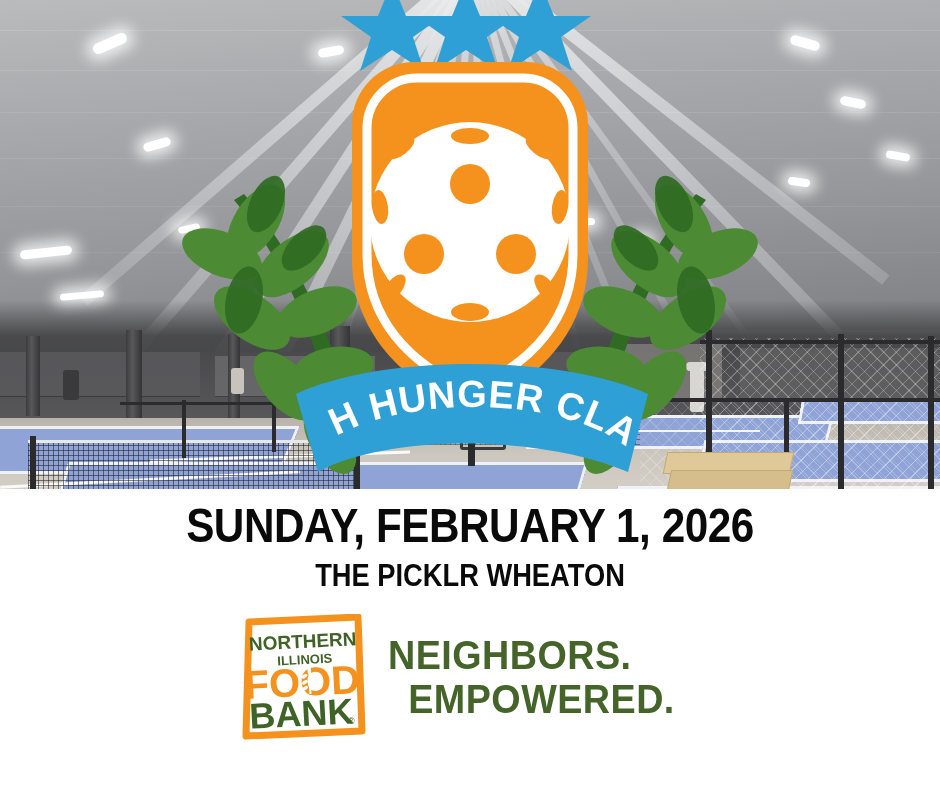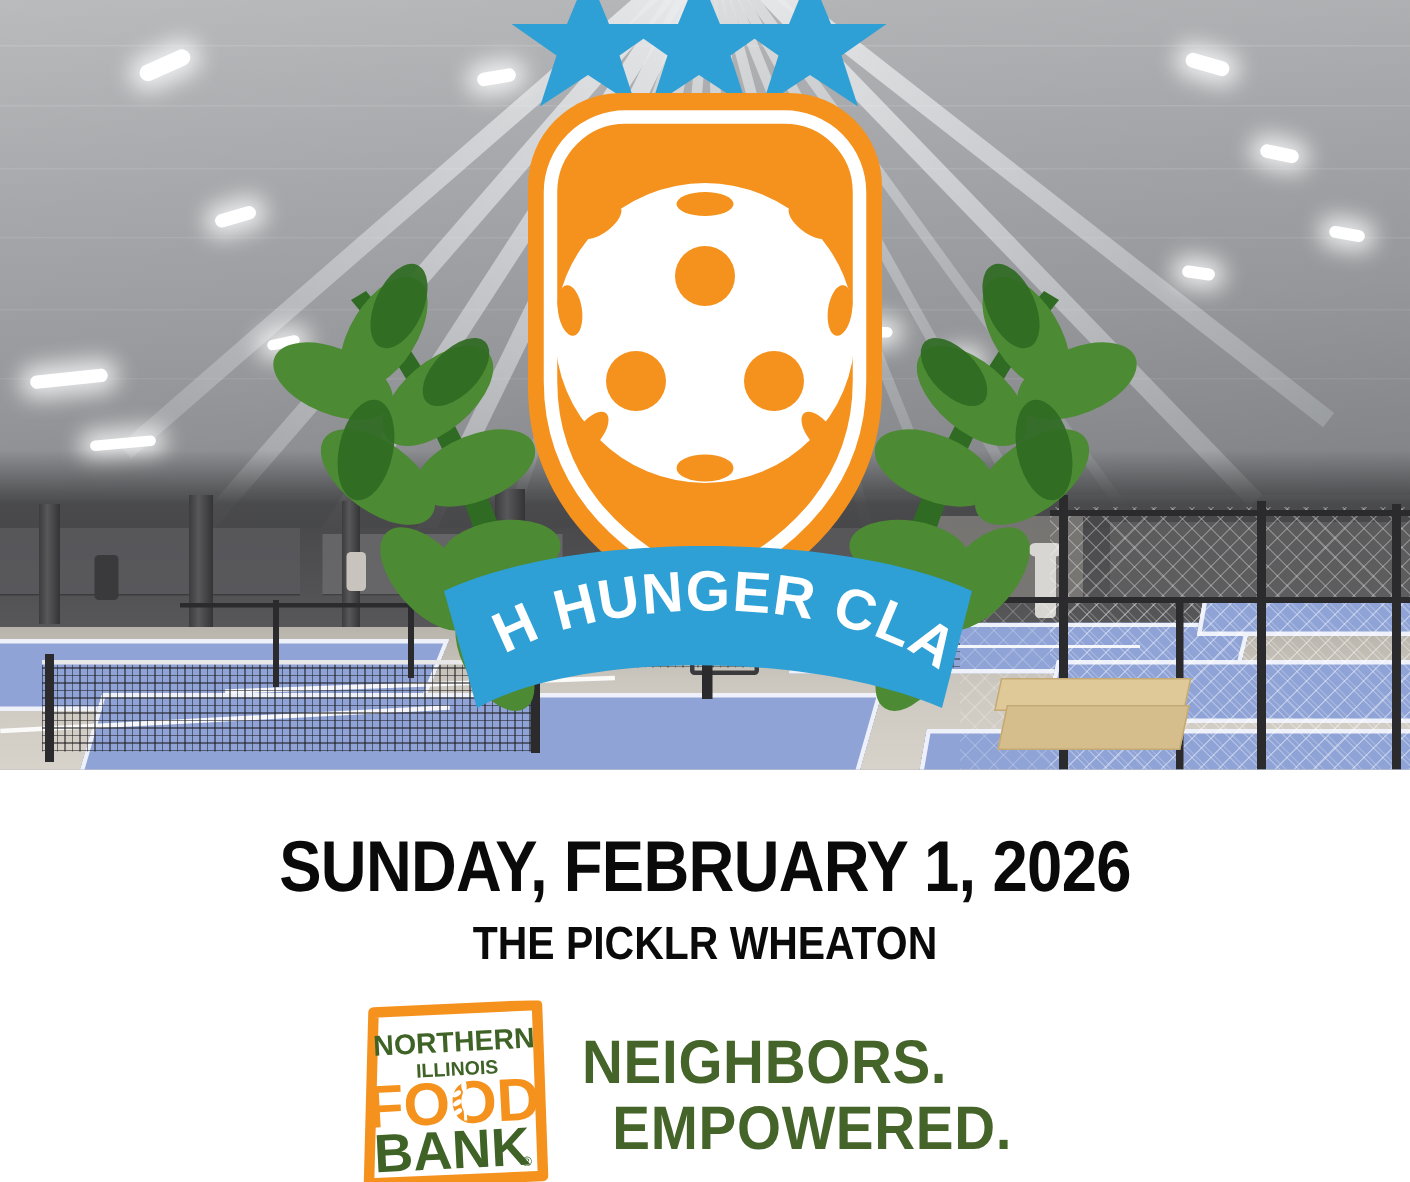--- a/index.html
+++ b/index.html
@@ -139,21 +139,21 @@
     left: 0; top: 0;
     width: 940px; height: 513px;
     pointer-events: none;
   }
   .emblem svg { display: block; }
 
   
   .textblock {
     position: absolute;
     left: 0;
-    top: 542px;
+    top: 489px;
     width: 940px;
     height: 194px;
     background: #ffffff;
     text-align: center;
   }
   .headline {
     margin: 0;
     padding-top: 13px;
     font-family: "Liberation Sans Narrow", "Liberation Sans", sans-serif;
     font-weight: 700;

